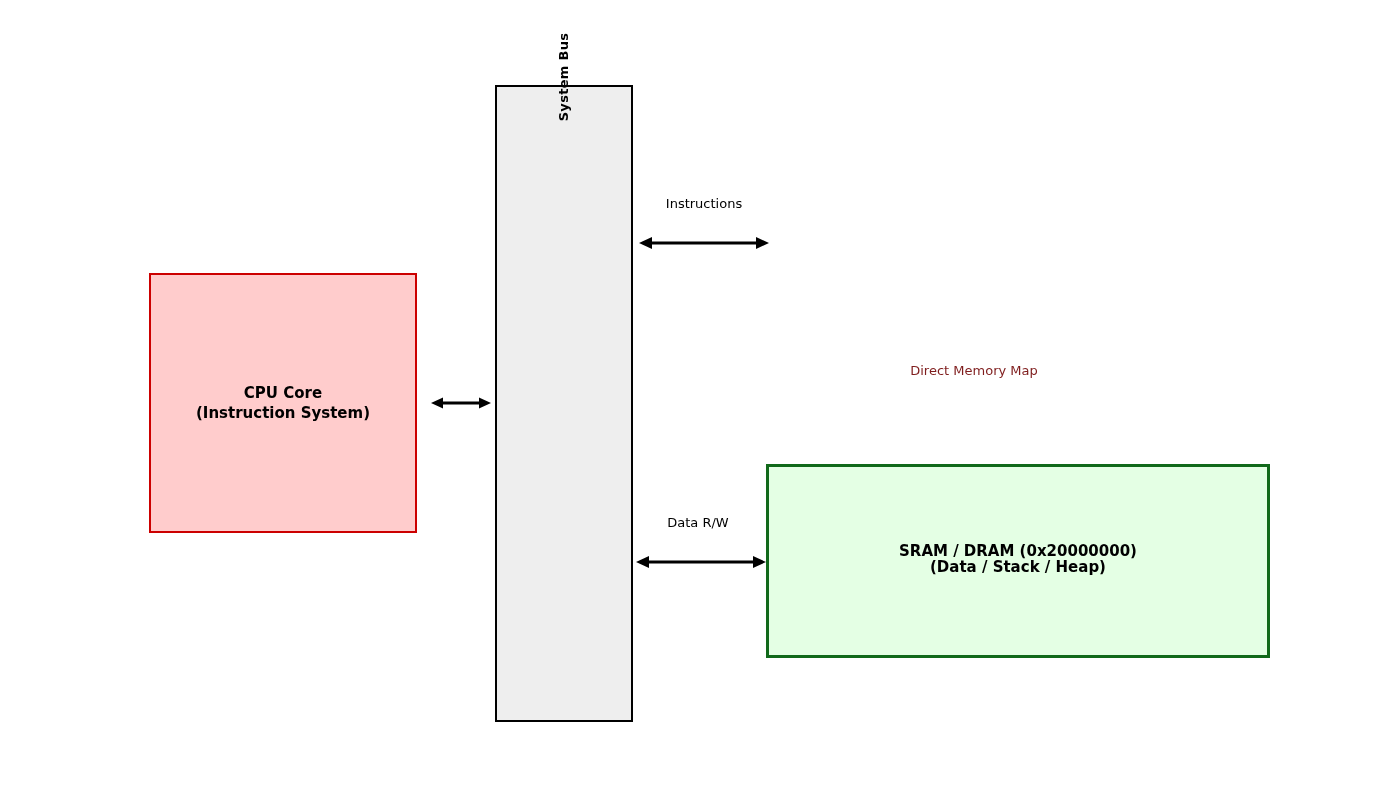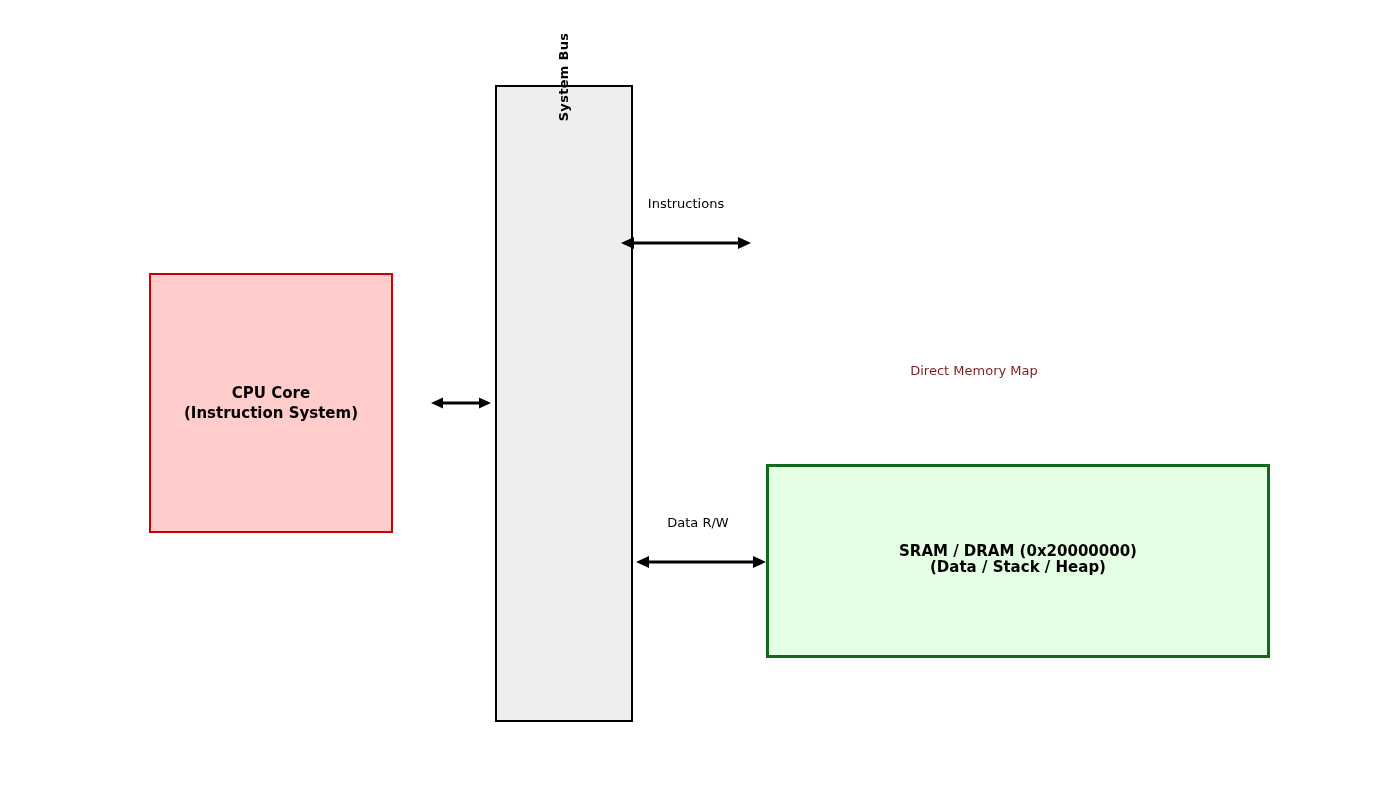--- a/index.html
+++ b/index.html
@@ -36,21 +36,21 @@
     color: #000000;
     line-height: 20px;
     white-space: pre;
     letter-spacing: 0px;
   }
 
   
   #cpu-core {
     left: 149px;
     top: 273px;
-    width: 244px;
+    width: 268px;
     height: 260px;
     background: #ffcccc;
     border: 2px solid #cc0000;
   }
 
   
   #system-bus {
     left: 495px;
     top: 85px;
     width: 138px;
@@ -124,21 +124,21 @@
     white-space: nowrap;
   }
   .arrow-svg {
     position: absolute;
     display: block;
   }
 
   #arrow-cpu-bus      { left: 428px; top: 392px; width: 66px; height: 22px; }
   #arrow-cpu-bus .arrow-svg { left: 0; top: 0; }
 
-  #arrow-instructions { left: 618px; top: 196px; width: 131px; height: 60px; padding-left: 16px; }
+  #arrow-instructions { left: 636px; top: 196px; width: 131px; height: 60px; padding-left: 16px; }
   #arrow-instructions .arrow-label { left: 0px; top: 0px; width: 136px; }
   #arrow-instructions .arrow-svg   { left: 0px; top: 36px; }
 
   #arrow-data-rw      { left: 633px; top: 515px; width: 148px; height: 60px; }
   #arrow-data-rw .arrow-label { left: -3px; top: 0px; width: 136px; }
   #arrow-data-rw .arrow-svg   { left: 0px; top: 36px; }
 </style>
 </head>
 <body>
 

